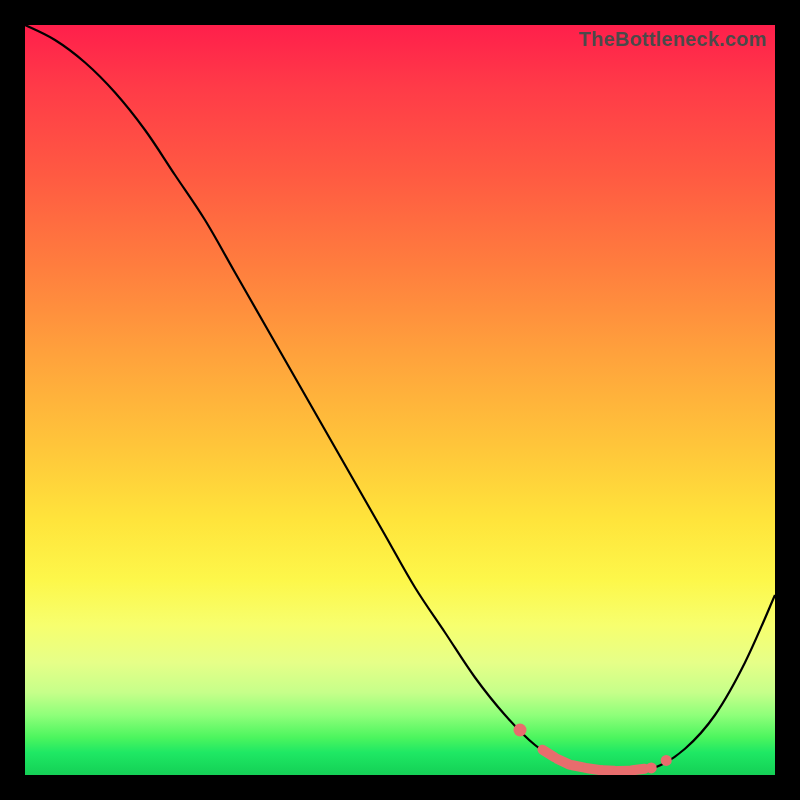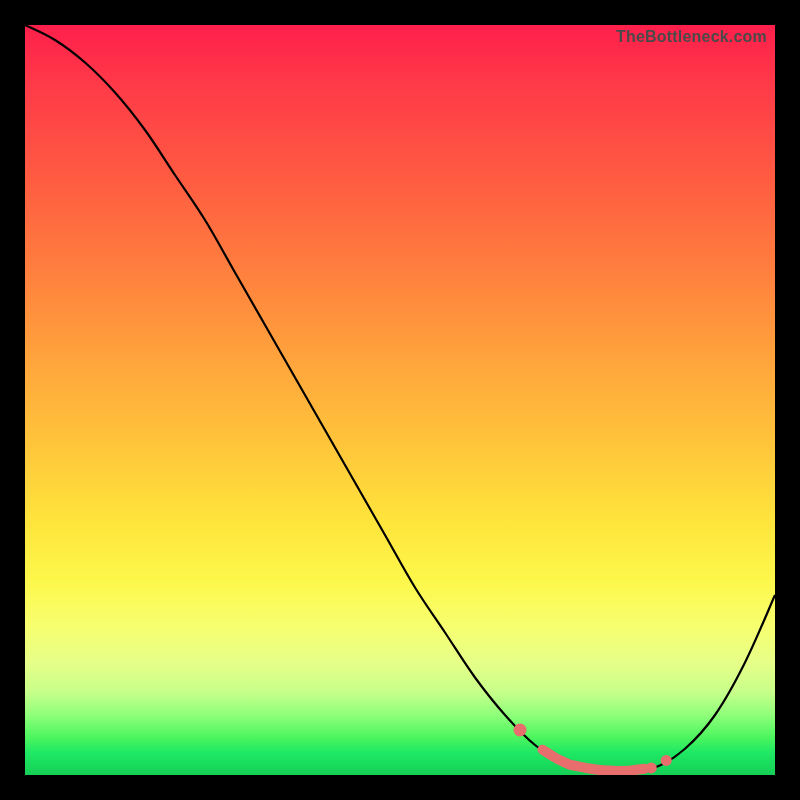--- a/index.html
+++ b/index.html
@@ -44,21 +44,21 @@
       #1fe864 97%,
       #17d85a 99%,
       #15cf56 100%
     );
   }
   .watermark {
     position: absolute;
     top: 3px;
     right: 8px;
     color: #4a4a4a;
-    font-size: 16px;
+    font-size: 20px;
     font-weight: 600;
     letter-spacing: 0.2px;
   }
   svg.curve {
     position: absolute;
     left: 0;
     top: 0;
     width: 750px;
     height: 750px;
   }

